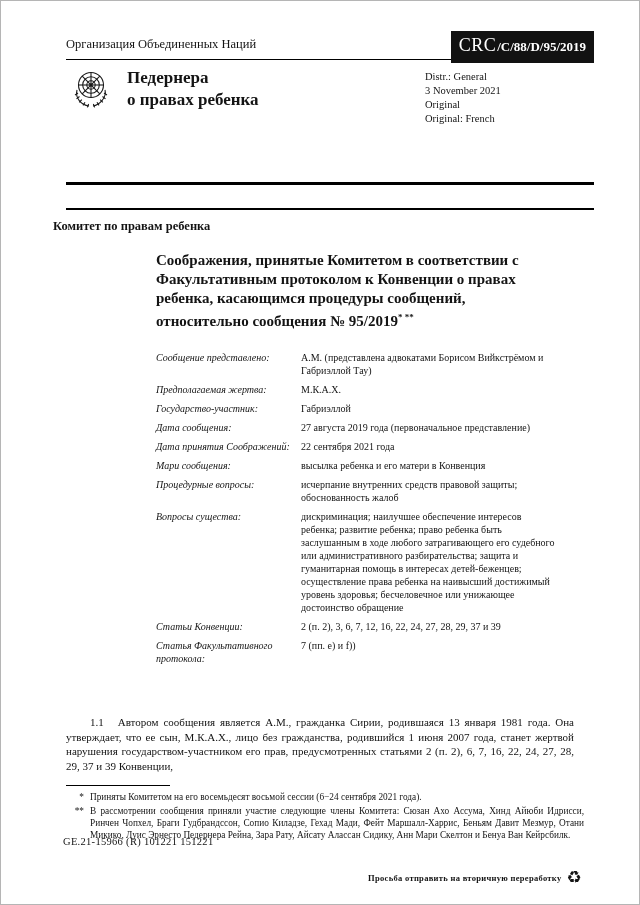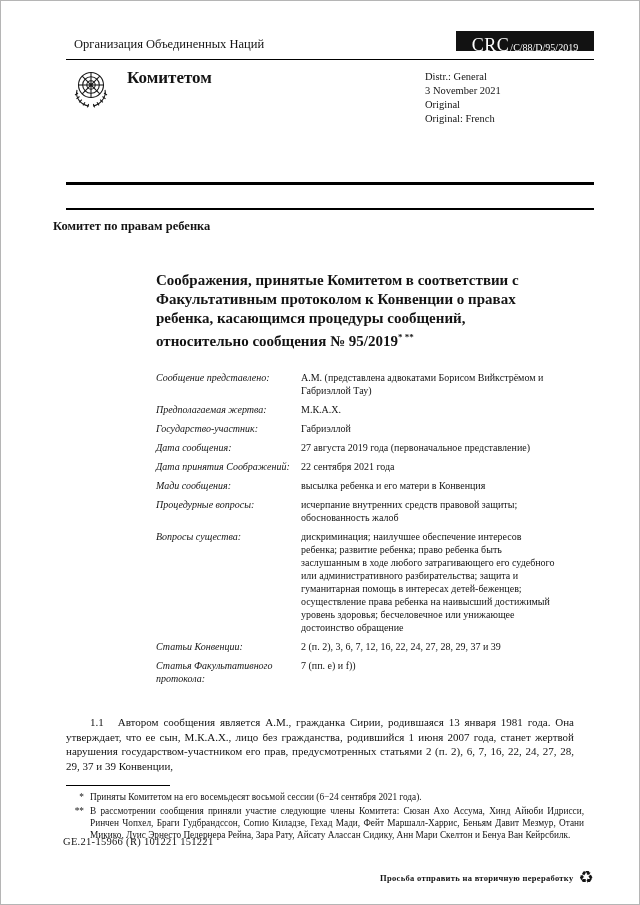--- a/index.html
+++ b/index.html
@@ -2,53 +2,53 @@
 <html><head>
 <meta charset="utf-8">
 <style>
   html,body { margin:0; padding:0; background:#d9d9d9; }
   .page {
     position:relative; width:640px; height:905px; margin:0 auto;
     background:#ffffff; border:1px solid #b5b5b5; box-sizing:border-box;
     font-family:"Liberation Serif", serif; color:#141414; overflow:hidden;
   }
   
-  .org-name { position:absolute; left:73px; top:36px; font-size:12.5px; }
+  .org-name { position:absolute; left:65px; top:36px; font-size:12.5px; }
   .thin-rule { position:absolute; left:65px; right:45px; top:58px; height:1px; background:#000; }
   .symbol-badge {
-    position:absolute; right:45px; top:30px; height:20px; min-width:138px;
+    position:absolute; right:45px; top:30px; height:32px; min-width:138px;
     background:#121212; color:#fff; display:flex; align-items:baseline;
     justify-content:center; padding:0 8px; box-sizing:border-box;
   }
   .symbol-main { font-size:18px; letter-spacing:.5px; line-height:28px; }
-  .symbol-rest { font-size:10px; line-height:28px; margin-left:1px; }
+  .symbol-rest { font-size:13px; line-height:28px; margin-left:1px;font-weight:bold; }
   .emblem { position:absolute; left:66px; top:63px; width:48px; height:48px; }
   .masthead-title { position:absolute; left:126px; top:66px; font-size:17px; font-weight:bold; line-height:22px; }
   .distr-block { position:absolute; left:424px; top:69px; font-size:10.5px; line-height:14px; }
   .bar-1 { position:absolute; left:65px; right:45px; top:181px; height:3px; background:#000; }
   .bar-2 { position:absolute; left:65px; right:45px; top:207px; height:2px; background:#000; }
   .committee { position:absolute; left:52px; top:218px; font-size:12.5px; font-weight:bold; }
   
-  .main { position:absolute; left:155px; right:83px; top:250px;margin-top:20px; }
+  .main { position:absolute; left:155px; right:83px; top:250px; }
   .doc-title { font-size:15px; font-weight:bold; line-height:19px; }
   .doc-title sup { font-size:9px; }
   .meta { margin-top:20px; }
   .meta-row { display:flex; margin-bottom:6px; font-size:10px; line-height:13px; }
   .meta-label { width:145px; flex:0 0 145px; font-style:italic; padding-right:8px; box-sizing:border-box; }
   .meta-value { flex:1; }
   .para { position:absolute; left:65px; right:65px; top:706px; font-size:11px; line-height:14.5px; text-align:justify; text-indent:24px;margin-top:8px; }
   .para-num { padding-right:14px; }
   
   .fn-sep { position:absolute; left:65px; top:784px; width:104px; height:1px; background:#000; }
   .footnotes { position:absolute; left:65px; right:55px; top:790px; font-size:9.3px; line-height:12px; text-align:justify; }
   .footnote { position:relative; padding-left:24px; margin-bottom:2px; }
   .fn-marker { position:absolute; left:2px; top:0; width:16px; text-align:right; }
   
   .ge-number { position:absolute; left:62px; top:835px; font-size:10.5px; letter-spacing:.3px; }
-  .recycle-line { position:absolute; right:45px; top:868px; font-size:8.5px; font-weight:bold; letter-spacing:.3px; display:flex; align-items:center; }
+  .recycle-line { position:absolute; right:57px; top:868px; font-size:8.5px; font-weight:bold; letter-spacing:.3px; display:flex; align-items:center; }
   .recycle-glyph { font-size:17px; font-weight:normal; margin-left:5px; line-height:17px; }
 </style>
 </head>
 <body>
 
 <div class="page">
 
   <div class="org-name">Организация Объединенных Наций</div>
   <div class="thin-rule"></div>
   <div class="symbol-badge">
@@ -69,21 +69,22 @@
         <line x1="32.8" y1="12.2" x2="15.2" y2="29.8"></line>
         <path d="M10 26 C8 34, 14 41, 22 42"></path>
         <path d="M38 26 C40 34, 32 41, 26 42"></path>
         <path d="M11 29 l-3 2 M12.5 32.5 l-3 2.4 M14.8 35.6 l-2.6 2.8 M18 38.2 l-2 3.2 M21.6 40 l-1.2 3.4"></path>
         <path d="M37 29 l3 2 M35.5 32.5 l3 2.4 M33.2 35.6 l2.6 2.8 M30 38.2 l2 3.2 M26.4 40 l1.2 3.4"></path>
       </g>
     </svg>
   </div>
 
   <div class="masthead-title">
-    <div>Комитетом</div>
+    <div>Педернера</div>
+    <div>о правах ребенка</div>
   </div>
 
   <div class="distr-block">
     <div>Distr.: General</div>
     <div>3 November 2021</div>
     <div>Original</div>
     <div>Original: French</div>
   </div>
 
   <div class="bar-1"></div>
@@ -109,21 +110,21 @@
         </div>
       <div class="meta-row">
           <span class="meta-label">Дата сообщения:</span>
           <span class="meta-value">27 августа 2019 года (первоначальное представление)</span>
         </div>
       <div class="meta-row">
           <span class="meta-label">Дата принятия Соображений:</span>
           <span class="meta-value">22 сентября 2021 года</span>
         </div>
       <div class="meta-row">
-          <span class="meta-label">Мади сообщения:</span>
+          <span class="meta-label">Мари сообщения:</span>
           <span class="meta-value">высылка ребенка и его матери в Конвенция</span>
         </div>
       <div class="meta-row">
           <span class="meta-label">Процедурные вопросы:</span>
           <span class="meta-value">исчерпание внутренних средств правовой защиты; обоснованность жалоб</span>
         </div>
       <div class="meta-row">
           <span class="meta-label">Вопросы существа:</span>
           <span class="meta-value">дискриминация; наилучшее обеспечение интересов ребенка; развитие ребенка; право ребенка быть заслушанным в ходе любого затрагивающего его судебного или административного разбирательства; защита и гуманитарная помощь в интересах детей-беженцев; осуществление права ребенка на наивысший достижимый уровень здоровья; бесчеловечное или унижающее достоинство обращение</span>
         </div>

